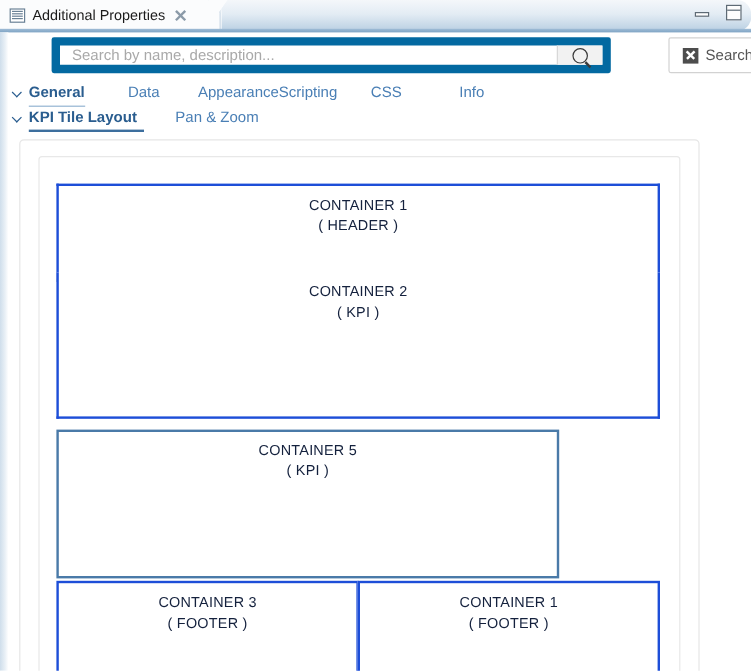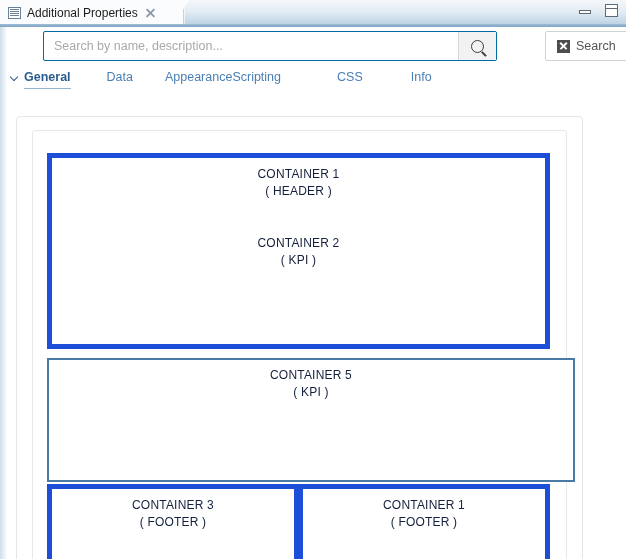--- a/index.html
+++ b/index.html
@@ -22,20 +22,21 @@
     box-sizing: border-box;
   }
 
   
   .titlebar {
     position: absolute;
     left: 0; top: 0;
     width: 626px; height: 26px;
     background: linear-gradient(to bottom, #f4f7fa 0%, #e3ecf4 45%, #b9cfe2 100%);
     box-sizing: border-box;
+    border-radius: 12px;
   }
   .titlebar-underline {
     position: absolute;
     left: 0; top: 24px;
     width: 626px; height: 3px;
     background: linear-gradient(to bottom, #9fbcd6 0%, #7fa4c4 100%);
   }
   .view-tab {
     position: absolute;
     left: 0; top: 0;
@@ -148,21 +149,21 @@
   .search-row {
     position: absolute;
     left: 43px; top: 31px;
     display: flex;
     align-items: center;
   }
   .search-field {
     display: flex;
     align-items: stretch;
     height: 30px;
-    border: 1px solid #0369a1;
+    border: 7px solid #0369a1;
     background: #ffffff;
     border-radius: 2px;
     box-sizing: border-box;
   }
   .search-input {
     width: 394px;
     border: none;
     outline: none;
     padding: 0 10px;
     font-size: 12.5px;
@@ -314,21 +315,21 @@
   }
 
   .tile {
     position: absolute;
     box-sizing: border-box;
     background: #ffffff;
     display: flex;
     flex-direction: column;
     align-items: center;
     padding-top: 8px;
-    border: 5px solid #1d4ed8;
+    border: 2px solid #1d4ed8;
   }
   .tile .line1, .tile .line2 {
     font-size: 12px;
     color: #14213d;
     letter-spacing: 0.2px;
     line-height: 17px;
     white-space: nowrap;
   }
 
   
@@ -348,21 +349,21 @@
   }
   
   .tile-c2 {
     left: 0; top: 74px;
     width: 503px; height: 122px;
     border-top: none;
   }
   
   .tile-c5 {
     left: 0; top: 205px;
-    width: 528px; height: 124px;
+    width: 419px; height: 124px;
     border: 2px solid #4a7aa8;
     padding-top: 7px;
   }
   
   .tile-c3 {
     left: 0; top: 331px;
     width: 252px; height: 92px;
   }
   
   .tile-c6 {
@@ -412,31 +413,41 @@
       <span class="chev"></span>
       <span>General</span>
       <span class="underline"></span>
     </div>
     <div class="prop-tab" style="margin-right:32px;">
       <span>Data</span>
     </div>
     <div class="prop-tab" style="">
       <span>Appearance</span>
     </div>
-    <div class="prop-tab" style="margin-right:56px;">
+    <div class="prop-tab" style="margin-right:28px;">
       <span>Scripting</span>
     </div>
     <div class="prop-tab" style="margin-right:48px;">
       <span>CSS</span>
     </div>
     <div class="prop-tab">
       <span>Info</span>
     </div>
   </div>
 
+  <div class="tabrow tabrow-2">
+    <div class="prop-tab active thick" style="margin-right:32px;">
+      <span class="chev"></span>
+      <span>KPI Tile Layout</span>
+      <span class="underline"></span>
+    </div>
+    <div class="prop-tab">
+      <span>Pan &amp; Zoom</span>
+    </div>
+  </div>
 
   <div class="outer-panel"></div>
   <div class="inner-panel"></div>
 
   <div class="tile-grid">
 
     <div class="tile tile-c1">
       <span class="line1">CONTAINER 1</span>
       <span class="line2">( HEADER )</span>
     </div>

